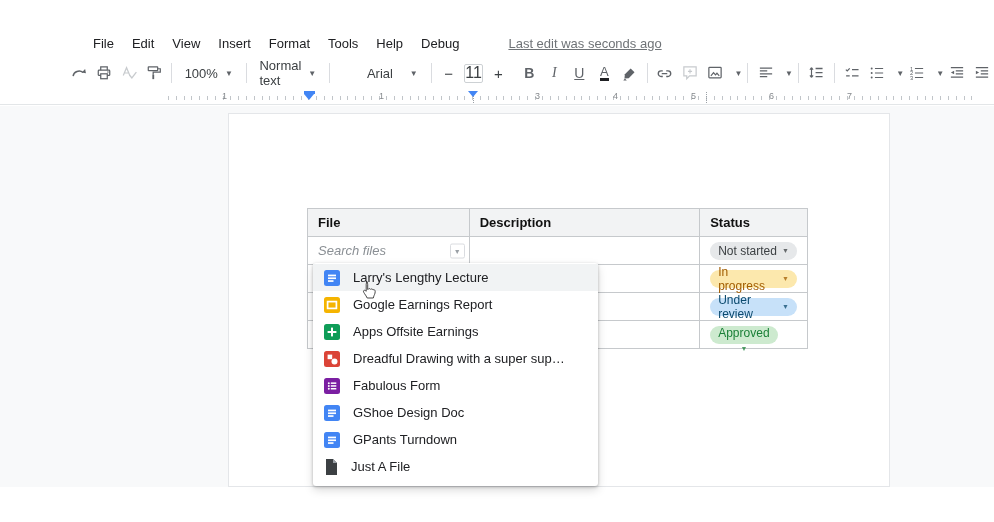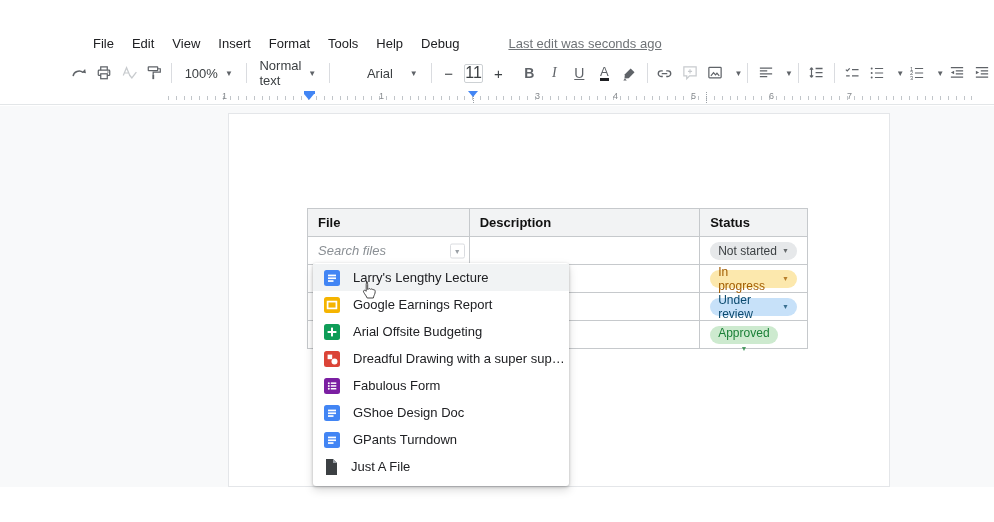--- a/index.html
+++ b/index.html
@@ -64,21 +64,21 @@
     display:flex; align-items:center; justify-content:center; font-size:7px; color:#9aa0a6; }
   .pill { display:inline-flex; align-items:center; gap:5px; height:18px; padding:0 8px;
     border-radius:9px; font-size:12px; }
   .pill .pc { font-size:7px; opacity:.75; }
   .pill-gray   { background:#e6e8ea; color:#3c4043; }
   .pill-yellow { background:#fce8ad; color:#a15c00; }
   .pill-blue   { background:#c7e1f9; color:#0c4a6e; }
   .pill-green  { background:#cdeacf; color:#1b8038;flex-direction:column; }
 
   
-  .dropdown { position:absolute; left:84px; top:149px; width:256px; background:#fff;
+  .dropdown { position:absolute; left:84px; top:149px; width:285px; background:#fff;
     border-radius:3px; box-shadow:0 1px 3px rgba(0,0,0,.25), 0 4px 10px rgba(0,0,0,.15);
     padding:1px 0 6px 0; z-index:5; }
   .dd-item { height:27px; display:flex; align-items:center; gap:13px; padding-left:11px;
     font-size:13px; color:#202124; white-space:nowrap; overflow:hidden; }
   .dd-item.hl { background:#f1f3f4; }
   .dd-item svg { flex:0 0 auto; display:block; }
 
   .hand-cursor { position:absolute; left:132px; top:167px; z-index:9; }
 </style>
 </head>
@@ -349,21 +349,21 @@
               <rect x="3.6" y="4.6" width="8.8" height="6.8" fill="none" stroke="#fff" stroke-width="1.7"></rect>
             </svg>
           <span>Google Earnings Report</span>
         </div>
         <div class="dd-item">
           <svg width="16" height="16" viewBox="0 0 16 16">
               <rect width="16" height="16" rx="2.5" fill="#0f9d58"></rect>
               <rect x="7" y="3.6" width="2" height="8.8" fill="#fff"></rect>
               <rect x="3.6" y="7" width="8.8" height="2" fill="#fff"></rect>
             </svg>
-          <span>Arial Offsite Budgeting</span>
+          <span>Apps Offsite Earnings</span>
         </div>
         <div class="dd-item">
           <svg width="16" height="16" viewBox="0 0 16 16">
               <rect width="16" height="16" rx="2.5" fill="#db4437"></rect>
               <rect x="3.6" y="3.6" width="4.6" height="4.6" fill="#fff"></rect>
               <circle cx="10.5" cy="10.5" r="3" fill="#fff"></circle>
             </svg>
           <span>Dreadful Drawing with a super sup…</span>
         </div>
         <div class="dd-item">

